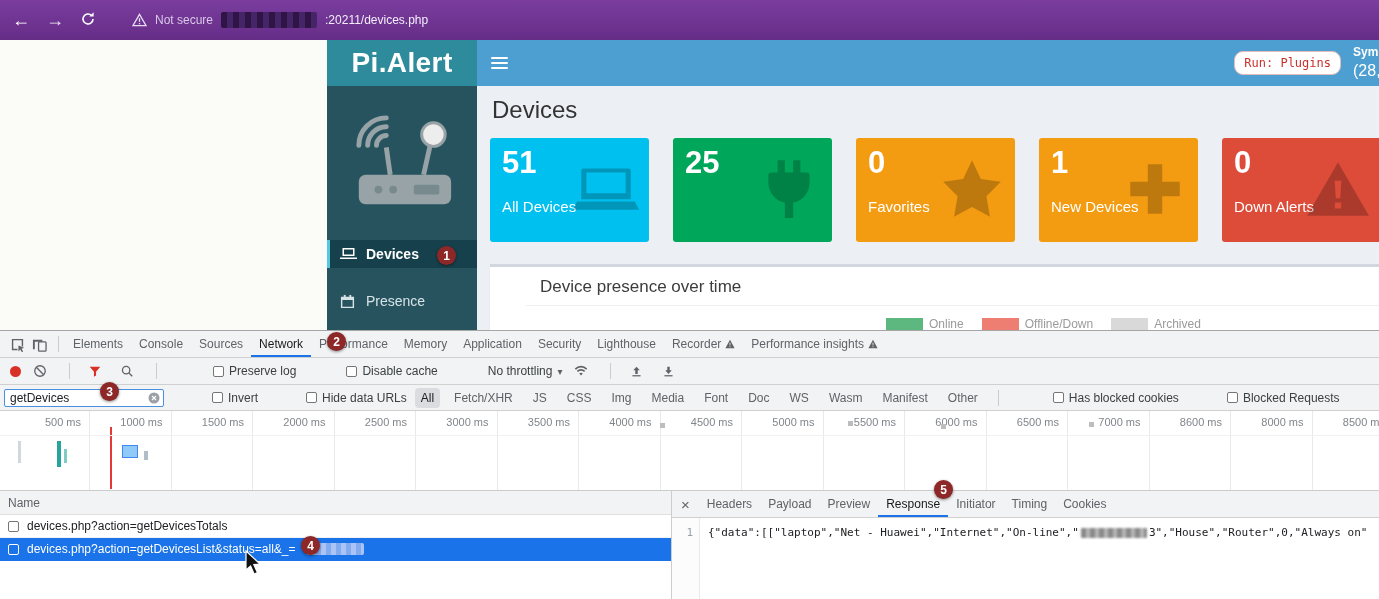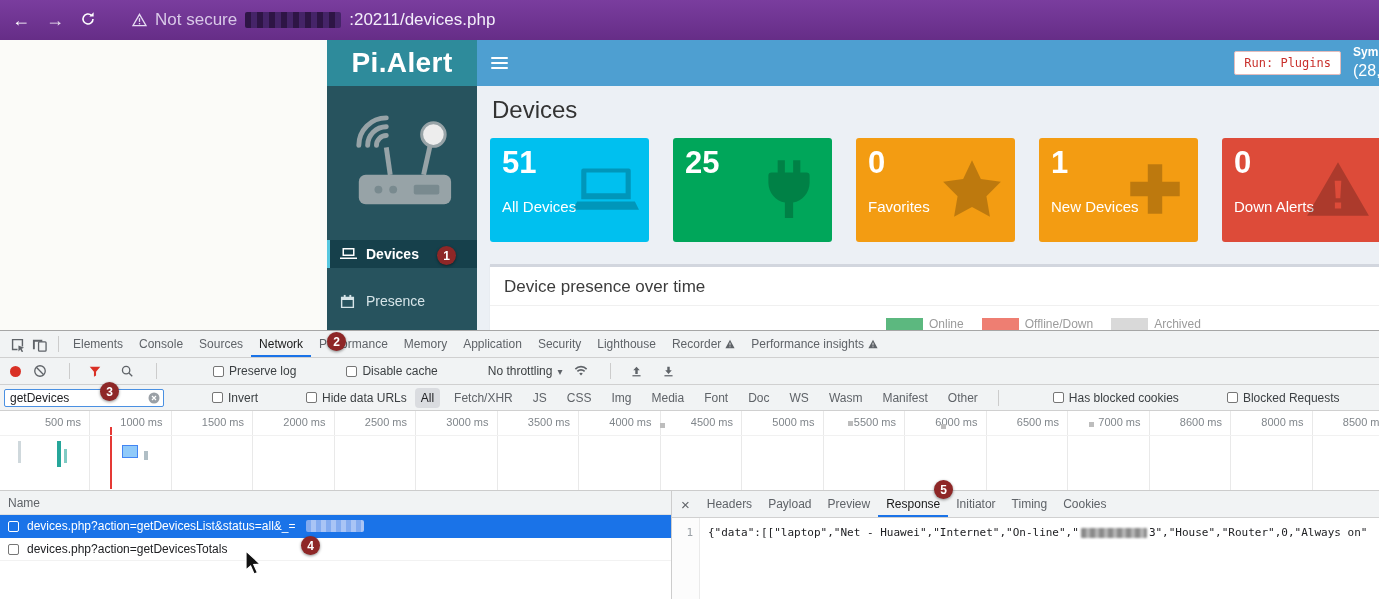--- a/index.html
+++ b/index.html
@@ -5,21 +5,21 @@
   * { margin:0; padding:0; box-sizing:border-box; }
   body { font-family:"Liberation Sans", sans-serif; }
   .screen { position:relative; width:1379px; height:599px; overflow:hidden; background:#fff; }
 
   
   .browser-bar { position:absolute; top:0; left:0; right:0; height:40px;
     background:linear-gradient(#7a3d9e,#662d87); display:flex; align-items:center;
     padding-left:12px; gap:16px; color:#fff; }
   .nav-ic { font-size:18px; line-height:1; cursor:default; }
   .nav-ic.dim { opacity:.85; }
-  .addr { display:flex; align-items:center; gap:8px; font-size:17px; margin-left:20px; }
+  .addr { display:flex; align-items:center; gap:8px; font-size:12px; margin-left:20px; }
   .addr-warn { color:#d9c9e8; }
   .redact { display:inline-block; border-radius:2px; }
   .redact-url { width:96px; height:16px;
     background:repeating-linear-gradient(90deg,#2e1545 0 6px,#452468 6px 12px); filter:blur(.7px); }
   .addr-url { color:#f3eefa; }
 
   
   .viewport { position:absolute; top:40px; left:0; width:100%; height:290px; background:#fbfbf8; }
   .app { position:absolute; left:327px; top:0; right:0; height:100%; background:#ecf0f5; overflow:hidden; }
 
@@ -32,36 +32,36 @@
     color:#d6e4e8; font-size:14px; border-left:3px solid transparent; cursor:pointer; }
   .side-item + .side-item { margin-top:19px; }
   .side-item.active { background:#16404b; border-left-color:#57c7df; color:#fff; font-weight:bold; }
   .side-ic { width:17px; display:flex; }
 
   .topnav { position:absolute; left:150px; top:0; right:0; height:46px; background:#4e9fd1;
     display:flex; align-items:center; padding-left:14px; }
   .burger i { display:block; width:17px; height:2px; background:#fff; margin:3px 0; border-radius:1px; }
   .flex-sp { flex:1; }
   .run-btn { background:#fff; color:#c9302c; font-family:"DejaVu Sans Mono",monospace; font-size:12px;
-    border:1px solid #e3bcbc; border-radius:2px; padding:4px 9px; margin-right:12px; cursor:pointer; }
+    border:1px solid #e3bcbc; border-radius:9px; padding:4px 9px; margin-right:12px; cursor:pointer; }
   .user-cut { color:#fff; font-size:12px; font-weight:bold; line-height:1.35; width:26px;
     overflow:hidden; white-space:nowrap; }
   .user-cut .sub { font-weight:normal; font-size:16px; }
 
   .content { position:absolute; left:150px; top:46px; right:0; bottom:0; padding:10px 0 0 13px; }
   .page-title { font-size:24px; font-weight:400; color:#333; margin:0 0 14px 2px; }
   .cards { display:flex; gap:24px; width:742px; }
   .card { position:relative; width:159px; height:104px; border-radius:3px; color:#fff; flex:none; cursor:pointer; }
   .card-value { font-size:31px; font-weight:bold; padding:8px 0 0 12px; line-height:1.1; }
   .card-label { font-size:15px; padding:18px 0 0 12px; }
   .card-icon { position:absolute; right:10px; top:18px; width:66px; height:66px; color:rgba(0,0,0,.22); }
   .card-icon svg { width:100%; height:100%; fill:currentColor; }
 
   .panel { margin-top:22px; background:#fff; border-top:3px solid #d2d6de; width:889px; height:80px;
-    position:relative; box-shadow:0 1px 1px rgba(0,0,0,.1); }
+    position:relative; box-shadow:0 1px 1px rgba(0,0,0,.1);padding-left:36px; }
   .panel-title { font-size:17px; color:#3c3c3c; padding:10px 14px 8px; border-bottom:1px solid #f0f0f0; }
   .legend { position:absolute; left:396px; top:50px; display:flex; gap:18px; align-items:center; }
   .legend-item { display:flex; align-items:center; gap:6px; }
   .legend-swatch { width:37px; height:12px; display:inline-block; }
   .legend-label { font-size:12px; color:#9b9b9b; }
 
   
   .devtools { position:absolute; top:330px; left:0; width:100%; height:269px; background:#fff;
     border-top:1px solid #a6a6a6; font-size:12px; color:#333; }
   .dt-tabbar { height:27px; background:#f1f3f4; border-bottom:1px solid #d0d0d0;
@@ -485,28 +485,28 @@
           <div class="tl-mark" style="left: 848px; top: 10px; width: 5px; height: 5px; background: rgb(189, 189, 189);"></div>
           <div class="tl-mark" style="left: 941px; top: 13px; width: 5px; height: 5px; background: rgb(189, 189, 189);"></div>
           <div class="tl-mark" style="left: 1089px; top: 11px; width: 5px; height: 5px; background: rgb(189, 189, 189);"></div>
         </div>
       <div class="tl-sep"></div>
     </div>
 
     <div class="dt-table">
       <div class="req-pane">
         <div class="req-header">Name</div>
+        <div class="req-row">
+          <span class="chk"></span>
+          <span>devices.php?action=getDevicesTotals</span>
+        </div>
         <div class="req-row selected">
           <span class="chk"></span>
           <span>devices.php?action=getDevicesList&amp;status=all&amp;_=</span>
           <span class="redact redact-req"></span>
-        </div>
-        <div class="req-row">
-          <span class="chk"></span>
-          <span>devices.php?action=getDevicesTotals</span>
         </div>
       </div>
 
       <div class="detail-pane">
         <div class="detail-tabs">
           <span class="close-x">×</span>
           <span class="dt-tab">
               <span>Headers</span>
             </span>
           <span class="dt-tab">

